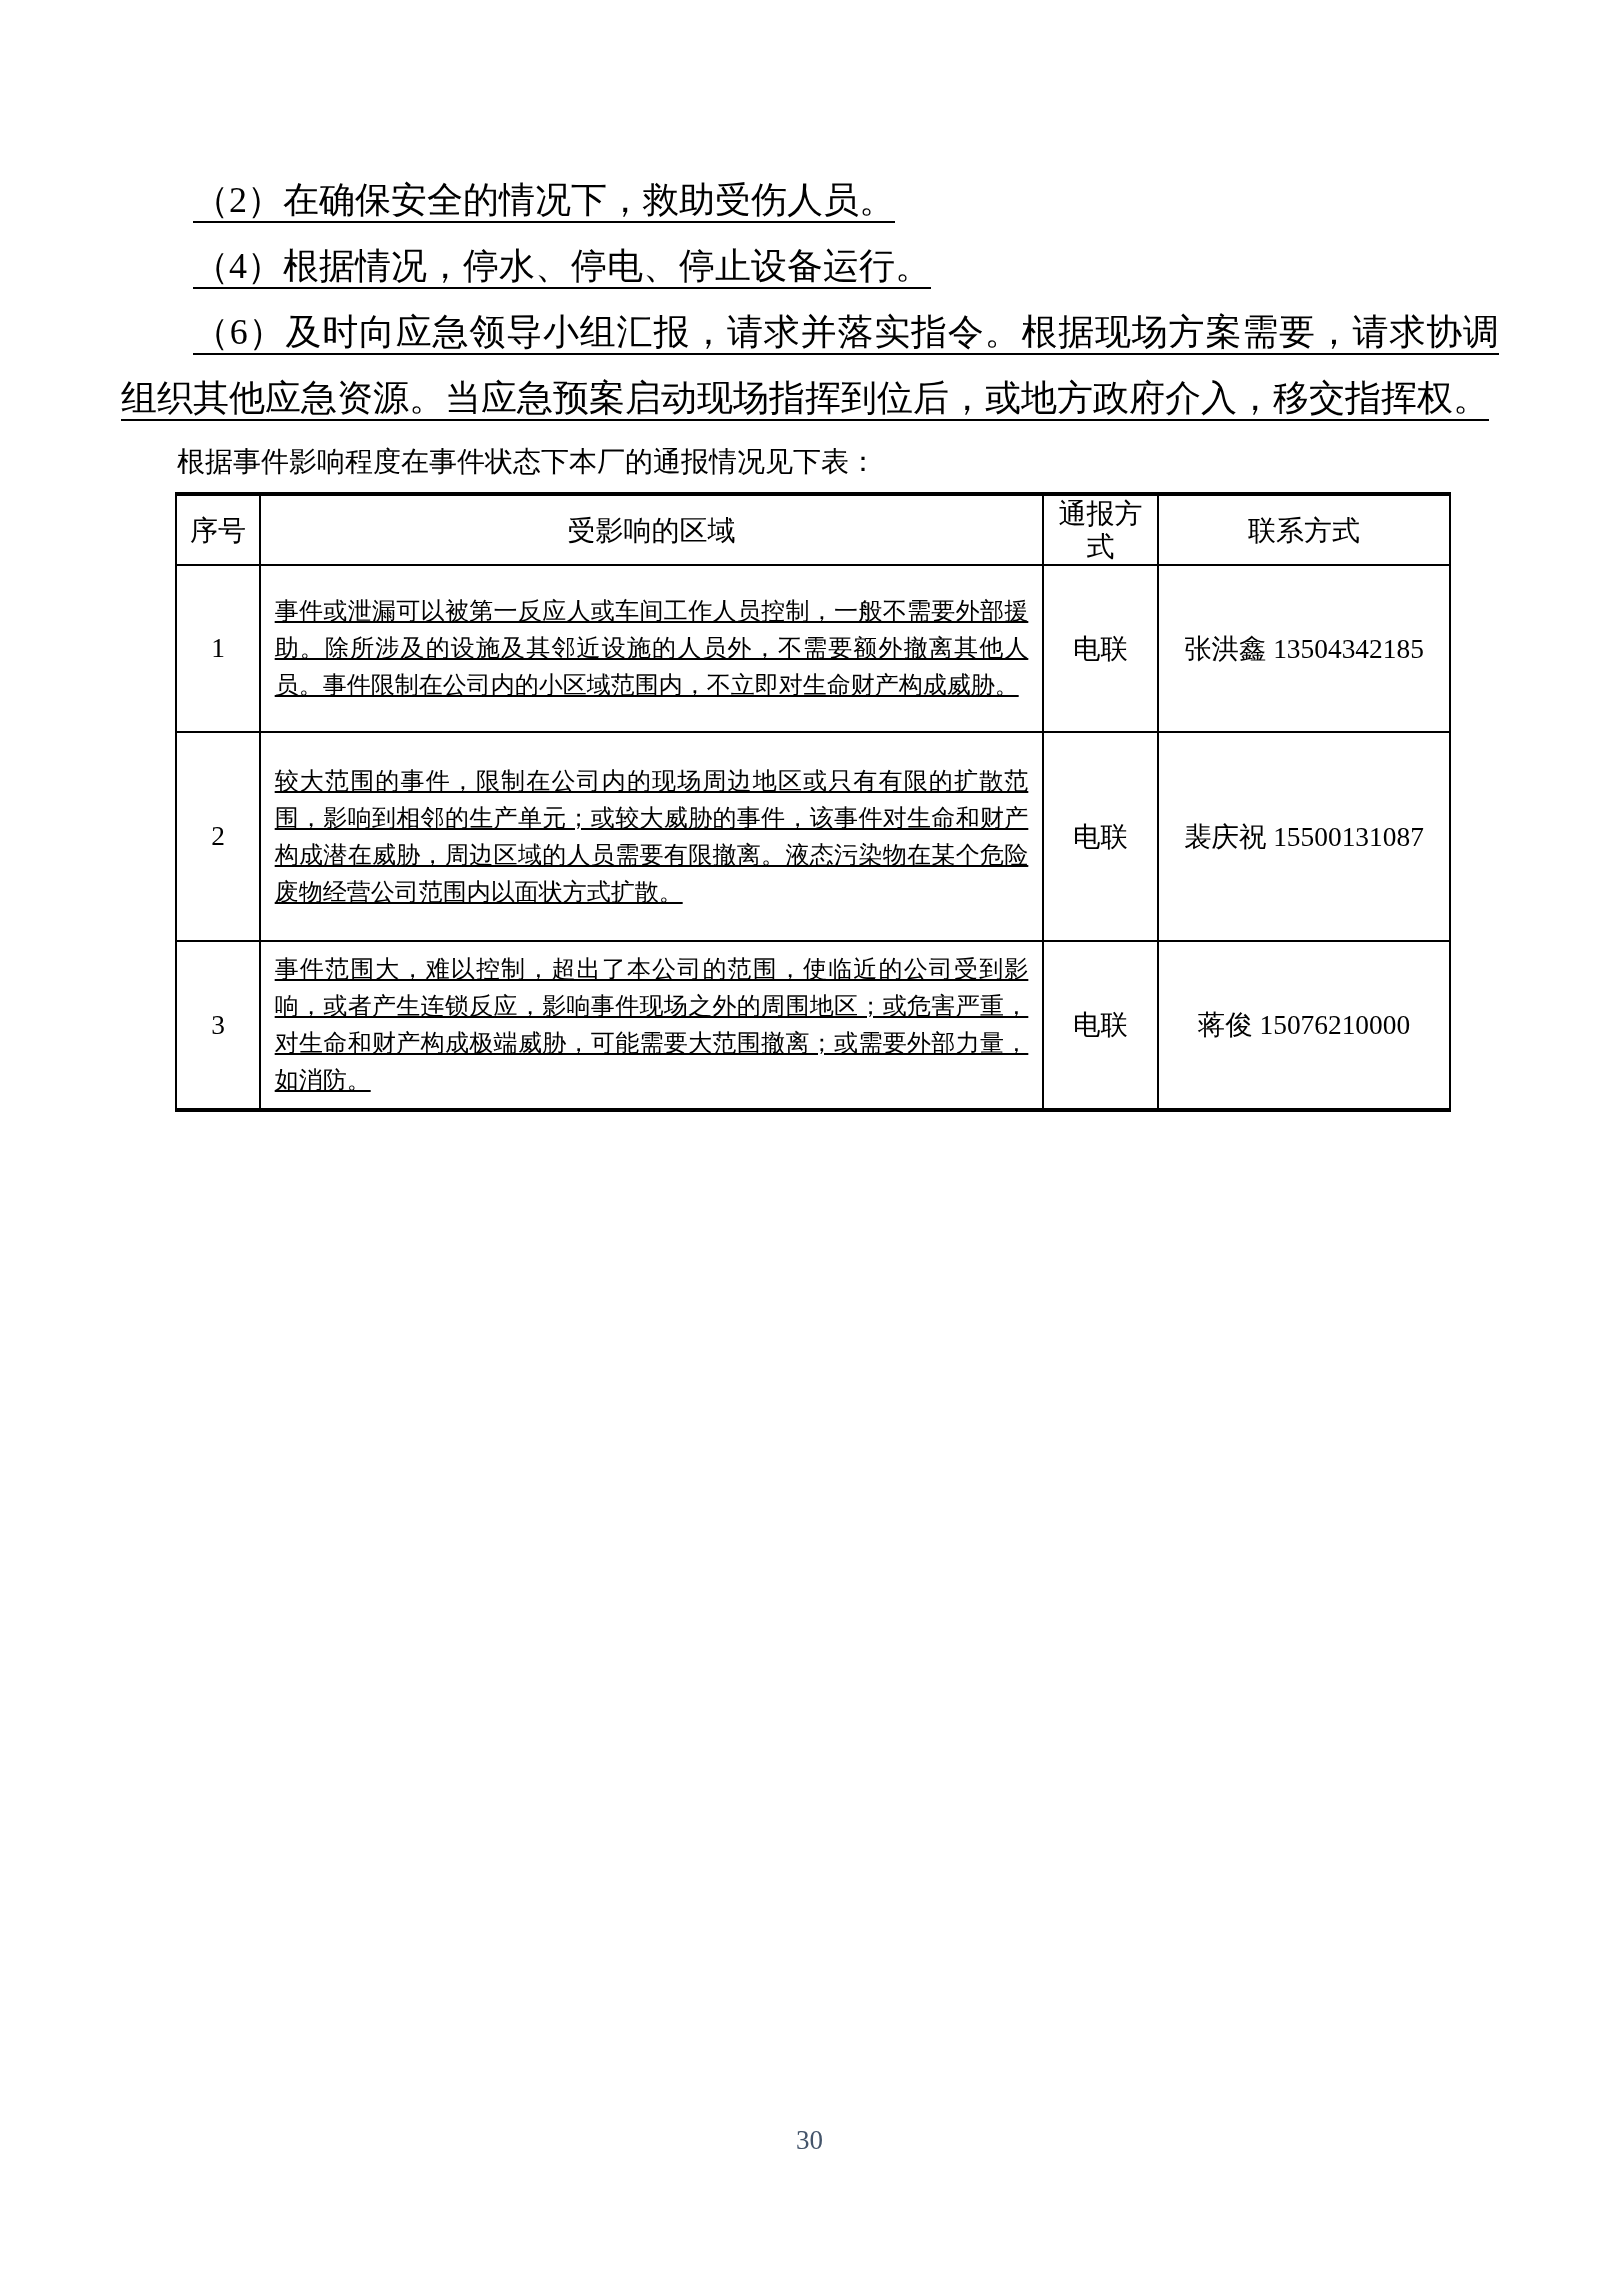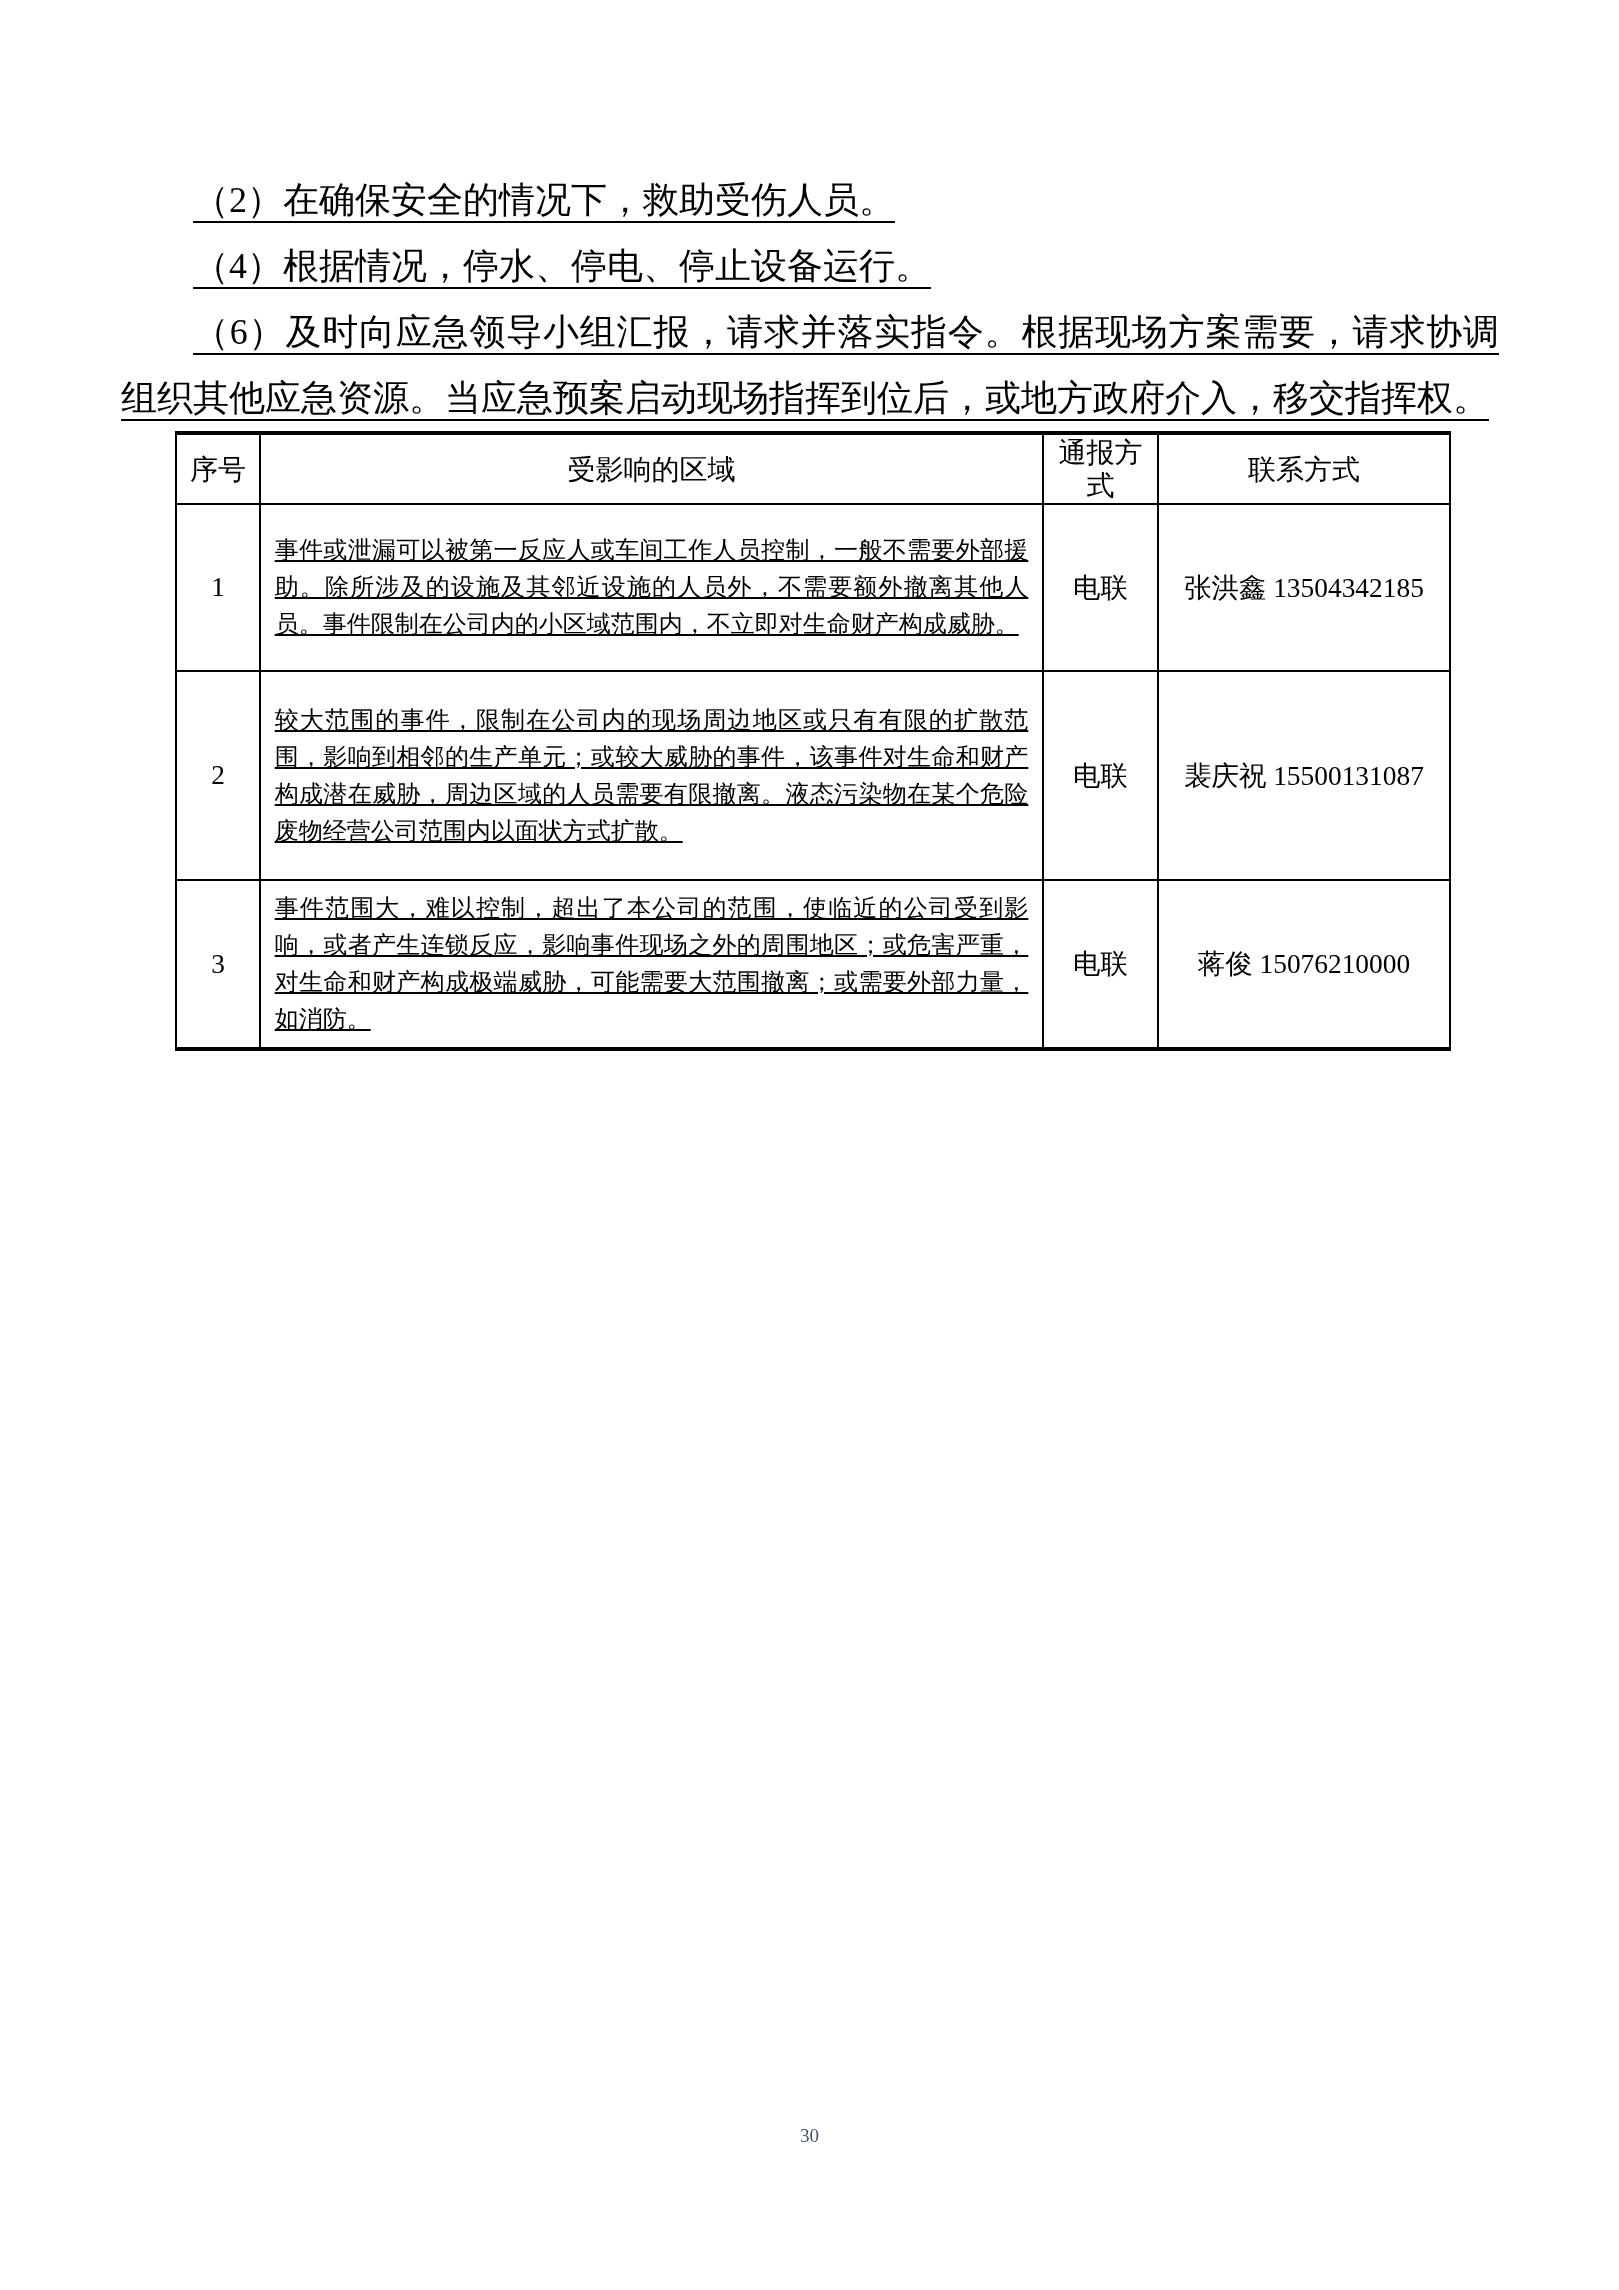--- a/index.html
+++ b/index.html
@@ -82,34 +82,35 @@
     text-align: justify;
     padding: 2px 13.7px;
     text-decoration: underline;
   }
   .page-number {
     position: absolute;
     left: 0;
     right: 0;
     top: 2125px;
     text-align: center;
-    font-size: 19px;
+    font-size: 27px;
     color: #44546A;
   }
 </style>
 </head>
 <body>
 
 <div class="content">
 
   <p class="body-para">（2）在确保安全的情况下，救助受伤人员。</p>
   <p class="body-para">（4）根据情况，停水、停电、停止设备运行。</p>
   <p class="body-para">（6）及时向应急领导小组汇报，请求并落实指令。根据现场方案需要，请求协调组织其他应急资源。当应急预案启动现场指挥到位后，或地方政府介入，移交指挥权。</p>
 
 
+  <p class="intro">根据事件影响程度在事件状态下本厂的通报情况见下表：</p>
 
 
   <table class="notify">
     <colgroup>
       <col style="width:84px">
       <col style="width:783px">
       <col style="width:115px">
       <col style="width:292px">
     </colgroup>
     <thead>

